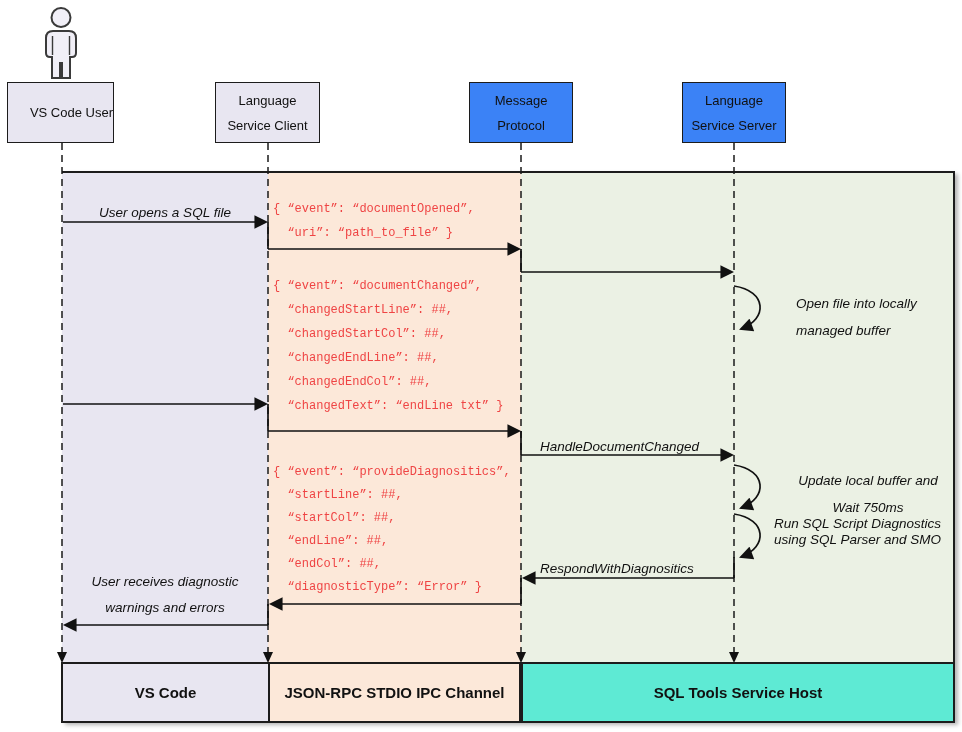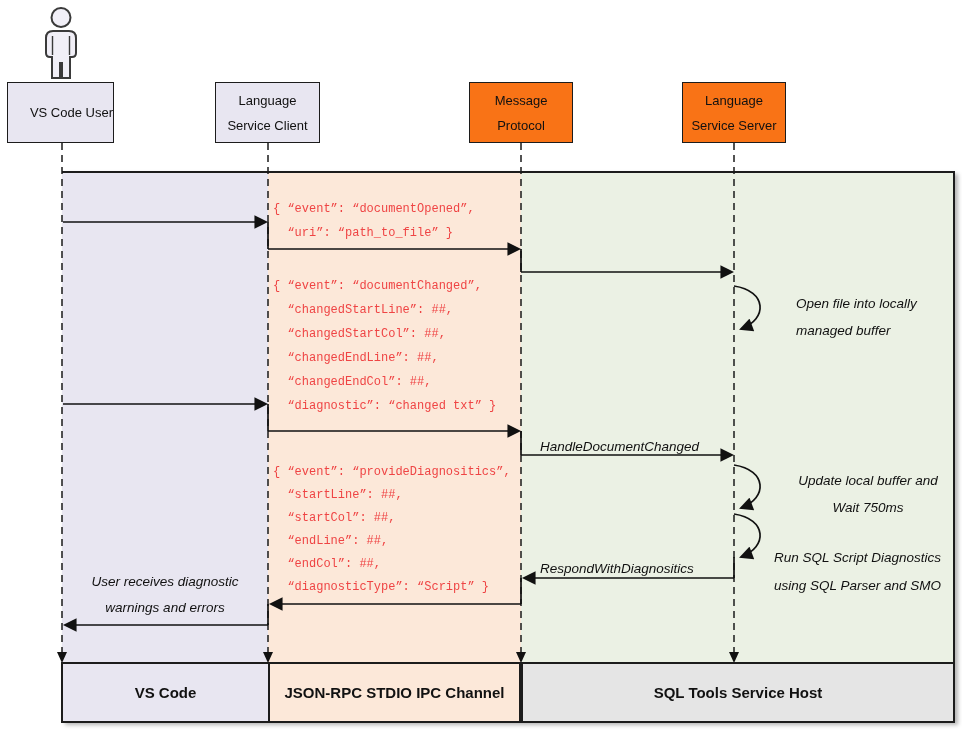--- a/index.html
+++ b/index.html
@@ -17,30 +17,30 @@
   .lane.lavender{left:0;width:206px;background:#e8e6f1;}
   .lane.peach{left:206px;width:253px;background:#fce8d9;}
   .lane.green{left:459px;width:432px;background:#ebf1e4;}
   
   .actor{
     position:absolute;top:82px;height:61px;box-sizing:border-box;
     border:1.5px solid #1c1c1c;display:flex;align-items:center;justify-content:center;
     text-align:center;font-size:13px;line-height:25px;white-space:pre;z-index:3;
   }
   .actor.lavender{background:#e8e6f1;}
-  .actor.green{background:#f97316;align-items:center;}
+  .actor.green{background:#3b82f6;align-items:center;}
   
   .bbox{
     position:absolute;top:662px;height:61px;box-sizing:border-box;
     border:2px solid #1c1c1c;display:flex;align-items:center;justify-content:center;
     font-size:15px;font-weight:bold;z-index:3;
   }
   .bbox.lavender{background:#e8e6f1;}
   .bbox.peach{background:#fce8d9;}
-  .bbox.green{background:#e5e5e5;}
+  .bbox.green{background:#5eead4;}
   
   .lbl{
     position:absolute;z-index:4;font-size:13.5px;font-style:italic;
     white-space:pre;line-height:26px;
   }
   .lbl.center{text-align:center;}
   .payload{
     position:absolute;z-index:4;font-family:"Liberation Mono","DejaVu Sans Mono",monospace;
     font-size:12px;white-space:pre;color:#ef4444;
   }
@@ -111,45 +111,46 @@
   </svg>
 
   <div class="actor lavender" style="left:7px;width:107px;justify-content:flex-end;"><span>VS Code User</span></div>
   <div class="actor lavender" style="left:215px;width:105px;"><span>Language
 Service Client</span></div>
   <div class="actor green" style="left:469px;width:104px;"><span>Message
 Protocol</span></div>
   <div class="actor green" style="left:682px;width:104px;"><span>Language
 Service Server</span></div>
 
+  <div class="lbl center" style="left:62px;top:200px;width:206px;">User opens a SQL file</div>
   <div class="lbl" style="left:796px;top:290px;line-height:27px;">Open file into locally
 managed buffer</div>
   <div class="lbl" style="left:540px;top:434px;">HandleDocumentChanged</div>
   <div class="lbl center" style="left:768px;top:467px;width:200px;line-height:27px;">Update local buffer and
 Wait 750ms</div>
-  <div class="lbl" style="left:774px;top:544px;line-height:28px;">Run SQL Script Diagnostics
+  <div class="lbl" style="left:774px;top:516px;line-height:16px;">Run SQL Script Diagnostics
 using SQL Parser and SMO</div>
   <div class="lbl" style="left:540px;top:556px;">RespondWithDiagnositics</div>
   <div class="lbl center" style="left:62px;top:569px;width:206px;text-align:center;">User receives diagnostic
 warnings and errors</div>
 
   <div class="payload" style="left:273px;top:197px;line-height:24px;">{ “event”: “documentOpened”,
   “uri”: “path_to_file” }</div>
   <div class="payload" style="left:273px;top:274px;line-height:24px;">{ “event”: “documentChanged”,
   “changedStartLine”: ##,
   “changedStartCol”: ##,
   “changedEndLine”: ##,
   “changedEndCol”: ##,
-  “diagnostic”: “changed txt” }</div>
+  “changedText”: “endLine txt” }</div>
   <div class="payload" style="left:273px;top:461px;line-height:23px;">{ “event”: “provideDiagnositics”,
   “startLine”: ##,
   “startCol”: ##,
   “endLine”: ##,
   “endCol”: ##,
-  “diagnosticType”: “Script” }</div>
+  “diagnosticType”: “Error” }</div>
 
   <div class="bbox peach" style="left:268px;width:253px;">
       <span>JSON-RPC STDIO IPC Channel</span>
     </div>
   <div class="bbox lavender" style="left:61px;width:209px;">
       <span>VS Code</span>
     </div>
   <div class="bbox green" style="left:521px;width:434px;">
       <span>SQL Tools Service Host</span>
     </div>

